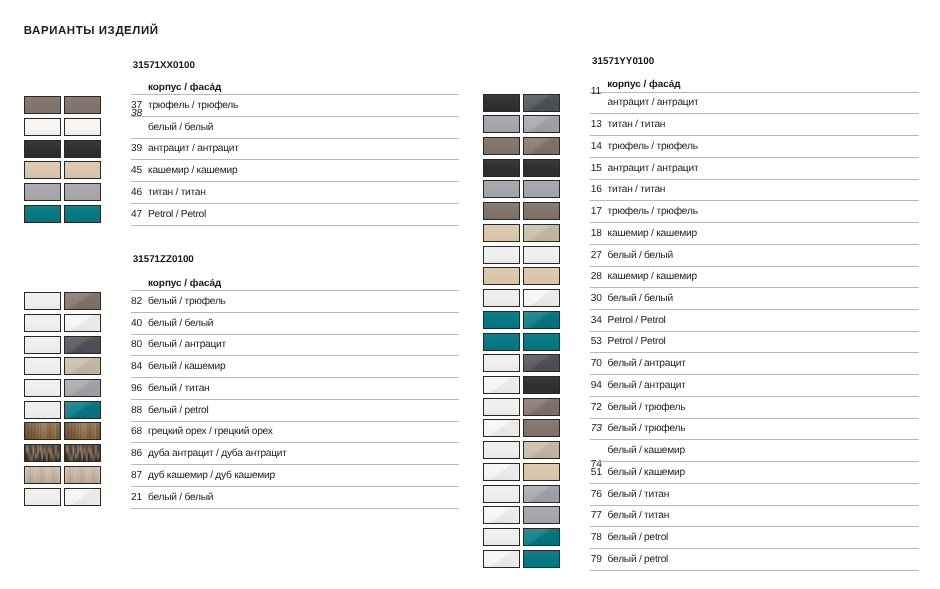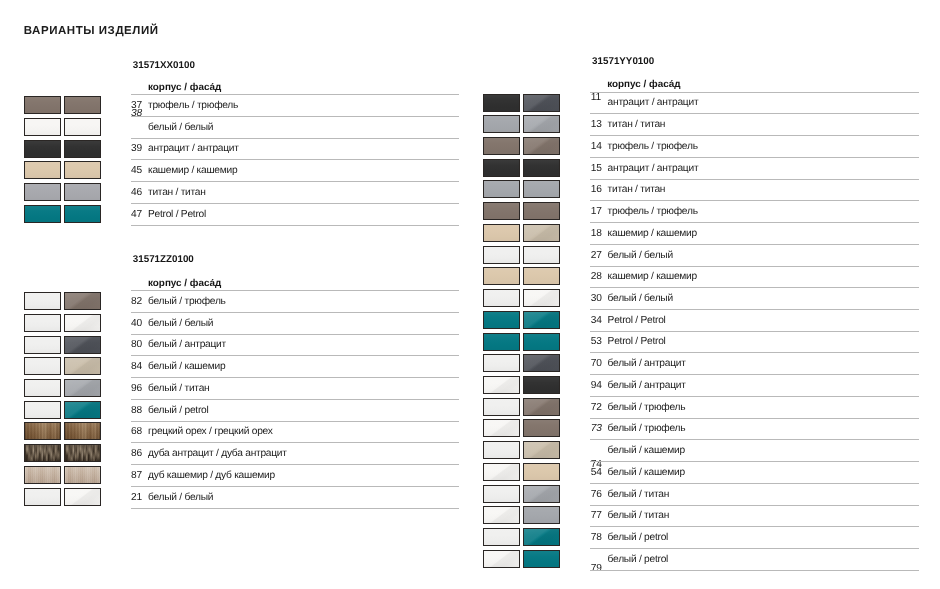--- a/index.html
+++ b/index.html
@@ -287,21 +287,21 @@
       <div class="grp-title" style="left: 592.1px; top: 56.5px;">31571YY0100</div>
       <div class="grp-sub" style="left: 607.2px; top: 79.8px;">корпус / фаса́д</div>
       <div class="rule" style="left: 590.3px; top: 91.7px; width: 328.5px;"></div>
       <div class="sw" style="left: 483.3px; top: 93.5px; background: rgb(47, 47, 47);">
         <span class="sheen"></span>
       </div>
       <div class="sw" style="left: 523.2px; top: 93.5px; background: rgb(78, 81, 88);">
         <span class="sheen"></span>
         <span class="gloss"></span>
       </div>
-      <div class="row-num" style="left: 590.8px; top: 92px;">11</div>
+      <div class="row-num" style="left: 590.8px; top: 86px;">11</div>
       <div class="row-desc" style="left: 607.6px; top: 97.4px;">антрацит / антрацит</div>
       <div class="rule" style="left: 590.3px; top: 113.43px; width: 328.5px;"></div>
       <div class="sw" style="left: 483.3px; top: 115.23px; background: rgb(164, 167, 172);">
         <span class="sheen"></span>
       </div>
       <div class="sw" style="left: 523.2px; top: 115.23px; background: rgb(164, 167, 172);">
         <span class="sheen"></span>
         <span class="gloss"></span>
       </div>
       <div class="row-num" style="left: 590.8px; top: 119.13px;">13</div>
@@ -451,21 +451,21 @@
       <div class="row-num" style="left: 590.8px; top: 459px;">74</div>
       <div class="row-desc" style="left: 607.6px; top: 445.08px;">белый / кашемир</div>
       <div class="rule" style="left: 590.3px; top: 461.11px; width: 328.5px;"></div>
       <div class="sw" style="left: 483.3px; top: 462.91px; background: rgb(247, 246, 244);">
         <span class="sheen"></span>
         <span class="gloss"></span>
       </div>
       <div class="sw" style="left: 523.2px; top: 462.91px; background: rgb(220, 200, 172);">
         <span class="sheen"></span>
       </div>
-      <div class="row-num" style="left: 590.8px; top: 466.81px;">54</div>
+      <div class="row-num" style="left: 590.8px; top: 466.81px;">51</div>
       <div class="row-desc" style="left: 607.6px; top: 466.81px;">белый / кашемир</div>
       <div class="rule" style="left: 590.3px; top: 482.84px; width: 328.5px;"></div>
       <div class="sw" style="left: 483.3px; top: 484.64px; background: rgb(240, 240, 239);">
         <span class="sheen"></span>
       </div>
       <div class="sw" style="left: 523.2px; top: 484.64px; background: rgb(164, 167, 172);">
         <span class="sheen"></span>
         <span class="gloss"></span>
       </div>
       <div class="row-num" style="left: 590.8px; top: 488.54px;">76</div>
@@ -491,17 +491,17 @@
       <div class="row-num" style="left: 590.8px; top: 532px;">78</div>
       <div class="row-desc" style="left: 607.6px; top: 532px;">белый / petrol</div>
       <div class="rule" style="left: 590.3px; top: 548.03px; width: 328.5px;"></div>
       <div class="sw" style="left: 483.3px; top: 549.83px; background: rgb(247, 246, 244);">
         <span class="sheen"></span>
         <span class="gloss"></span>
       </div>
       <div class="sw" style="left: 523.2px; top: 549.83px; background: rgb(4, 120, 131);">
         <span class="sheen"></span>
       </div>
-      <div class="row-num" style="left: 590.8px; top: 553.73px; margin-top: 9px;">79</div>
+      <div class="row-num" style="left: 590.8px; top: 553.73px;">79</div>
       <div class="row-desc" style="left: 607.6px; top: 553.73px;">белый / petrol</div>
       <div class="rule" style="left: 590.3px; top: 569.76px; width: 328.5px;"></div>
     </div>
   </div>
 
 </body></html>

